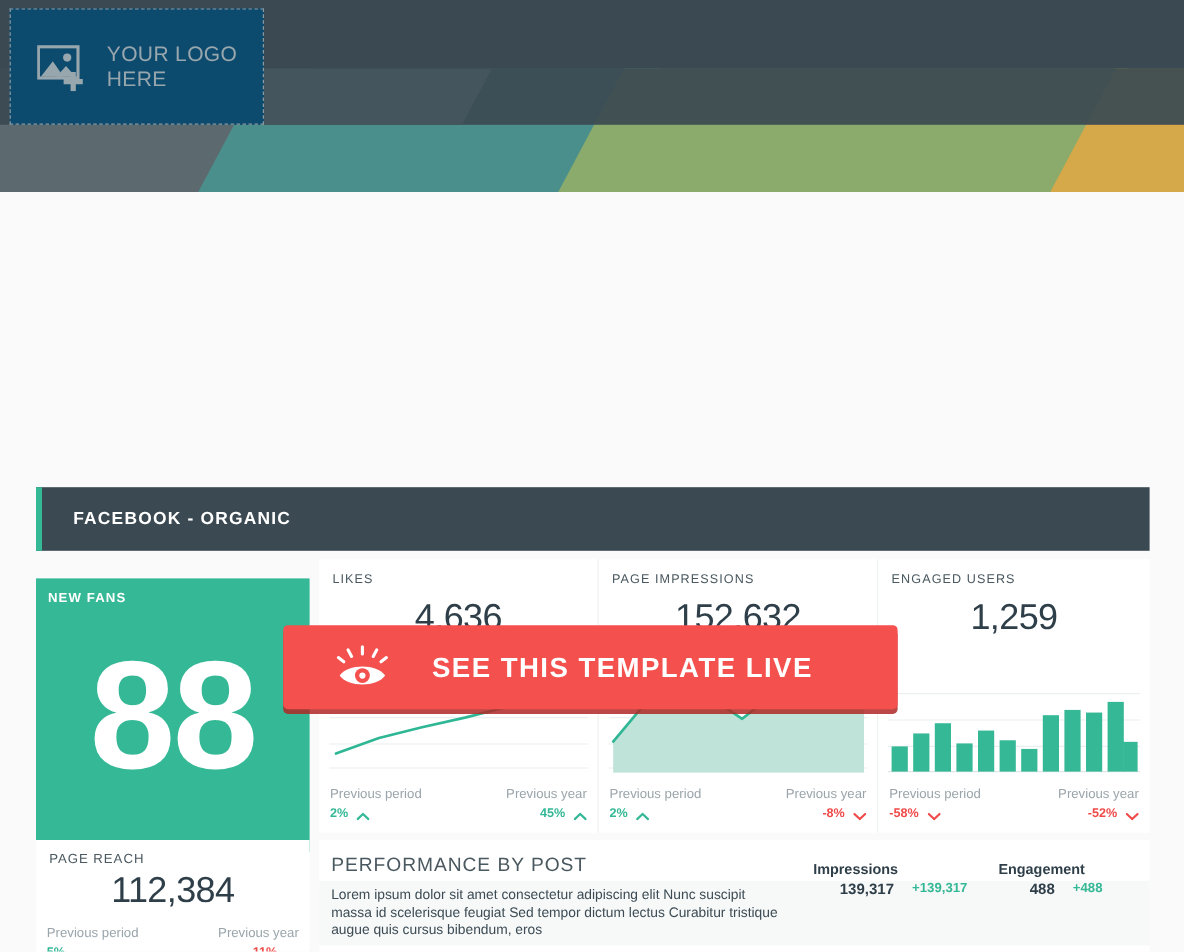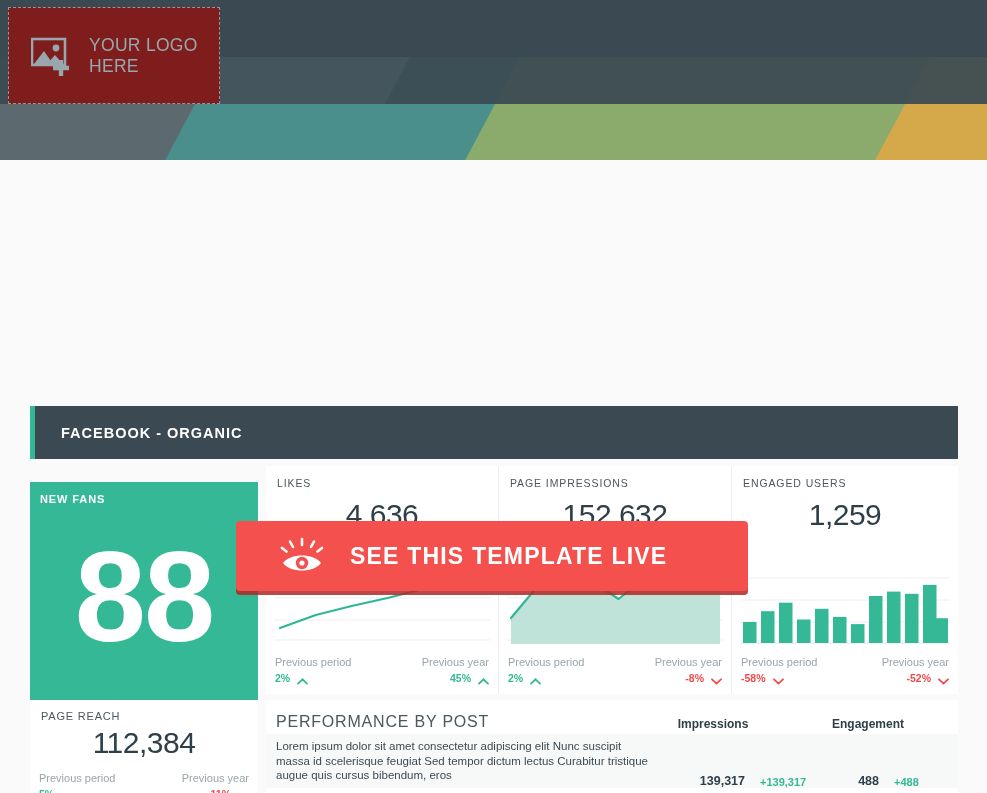--- a/index.html
+++ b/index.html
@@ -33,21 +33,21 @@
     z-index: 6;
     display: flex; align-items: center;
   }
   .logo-box {
     position: absolute; left: 8px; top: 7px;
     width: 212px; height: 97px;
     border: 1px dashed #8c9aa2;
     display: flex; align-items: center; gap: 12px;
     padding-left: 22px;
     z-index: 8;
-    background: #7f1d1d;
+    background: #0c4a6e;
   }
   .logo-glyph { position: relative; width: 46px; height: 40px; flex: none; }
   .logo-text {
     color: #98a6ad; font-size: 17.5px; line-height: 21px;
     letter-spacing: .3px; font-weight: 400;
   }
   .report-for {
     position: absolute; left: 249px; top: 22px;
     color: #fff; font-size: 10.5px; font-weight: bold;
     letter-spacing: 1.1px;
@@ -165,34 +165,34 @@
     width: 692px; height: 234px;
     background: #fff;
   }
   .perf-head { display: flex; align-items: flex-end; height: 34px; padding: 0 0 0 10px; }
   .perf-title { flex: 1; color: #4a585f; font-size: 16px; letter-spacing: .8px; padding-bottom: 3px; }
   .col-h { color: #2f3f49; font-size: 12px; font-weight: bold; text-align: center; padding-bottom: 3px; }
   .c-imp  { width: 82px; }
   .c-impd { width: 78px; }
   .c-eng  { width: 56px; }
   .c-engd { width: 70px; }
-  .prow { display: flex; align-items: flex-end; padding-left: 10px; }
+  .prow { display: flex; align-items: flex-start; padding-left: 10px; }
   .prow.alt { background: #f7f8f8; }
   .ptext { flex: 1; color: #3c4b54; font-size: 11.5px; line-height: 14.6px; padding: 5px 18px 5px 0; }
   .pnum { font-size: 12.5px; font-weight: bold; color: #2f3f49; text-align: right; padding-right: 9px; }
   .pdelta { font-size: 11px; font-weight: bold; text-align: left; padding-left: 6px; }
 
   
   .promo {
     position: absolute; left: 236px; top: 361px;
     width: 512px; height: 70px;
     background: #f4504e; border-radius: 4px;
     box-shadow: 0 4px 0 rgba(175,40,38,.85);
     display: flex; align-items: center;
-    padding-left: 44px; gap: 24px;
+    padding-left: 44px; gap: 34px;
     z-index: 40;
   }
   .promo span {
     color: #fff; font-size: 23px; font-weight: bold; letter-spacing: 1.2px;
   }
 </style>
 </head>
 <body>
 
 <div class="header">

